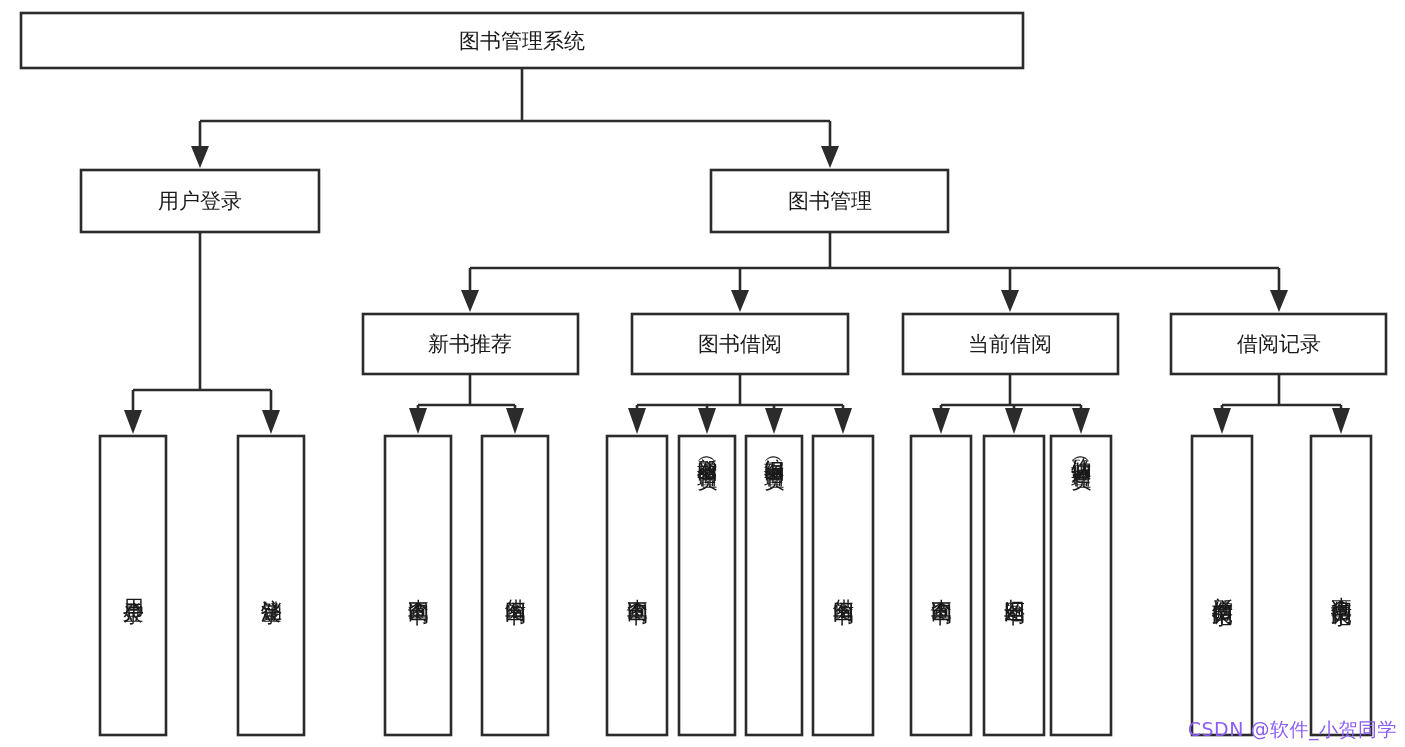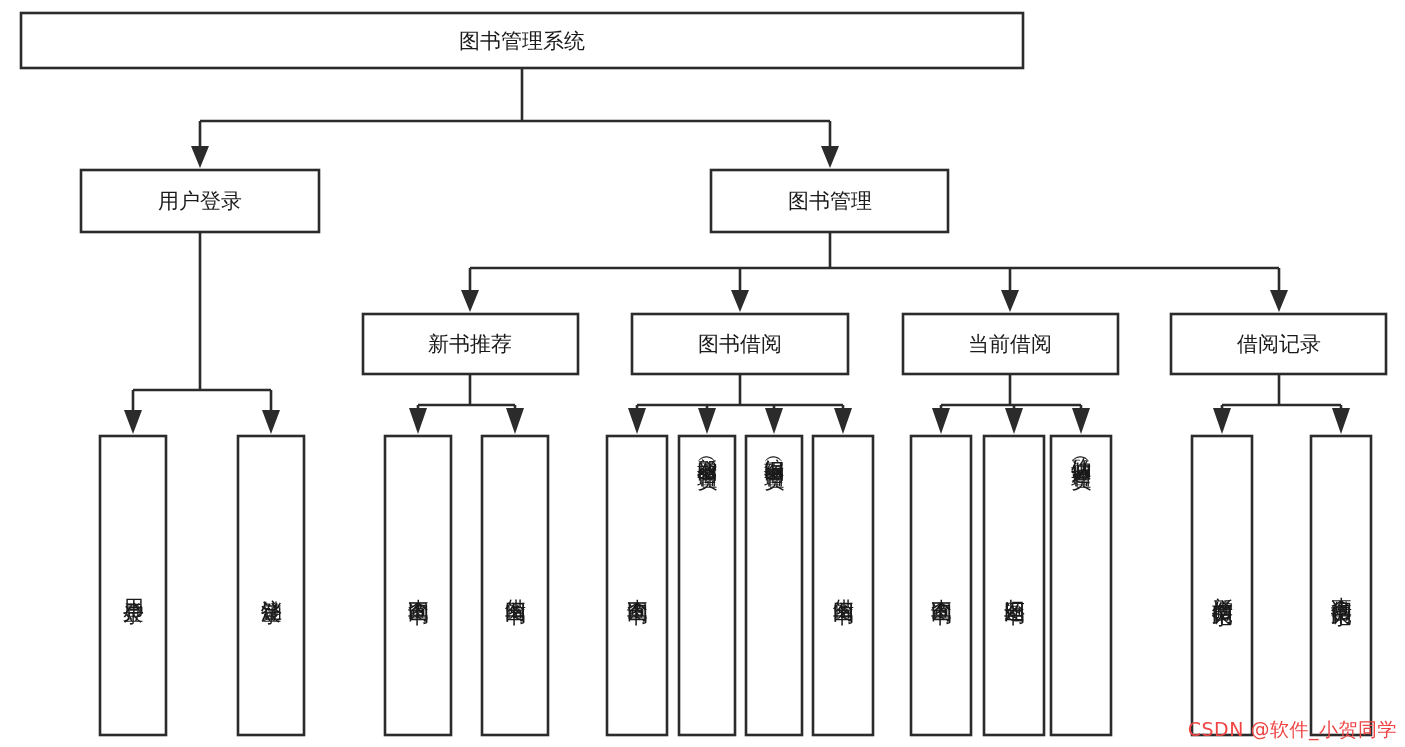--- a/index.html
+++ b/index.html
@@ -69,21 +69,21 @@
     display: flex;
     align-items: center;
     justify-content: center;
   }
   .watermark {
     position: absolute;
     right: 8px;
     bottom: 4px;
     font-family: "DejaVu Sans", "Liberation Sans", sans-serif;
     font-size: 19px;
-    color: #ef4444;
+    color: #8b5cf6;
     letter-spacing: 0.5px;
     white-space: nowrap;
   }
 </style>
 </head>
 <body>
 
 <div id="diagram-root">
 
   <svg class="diagram-canvas" viewBox="0 0 1405 747" xmlns="http://www.w3.org/2000/svg">

